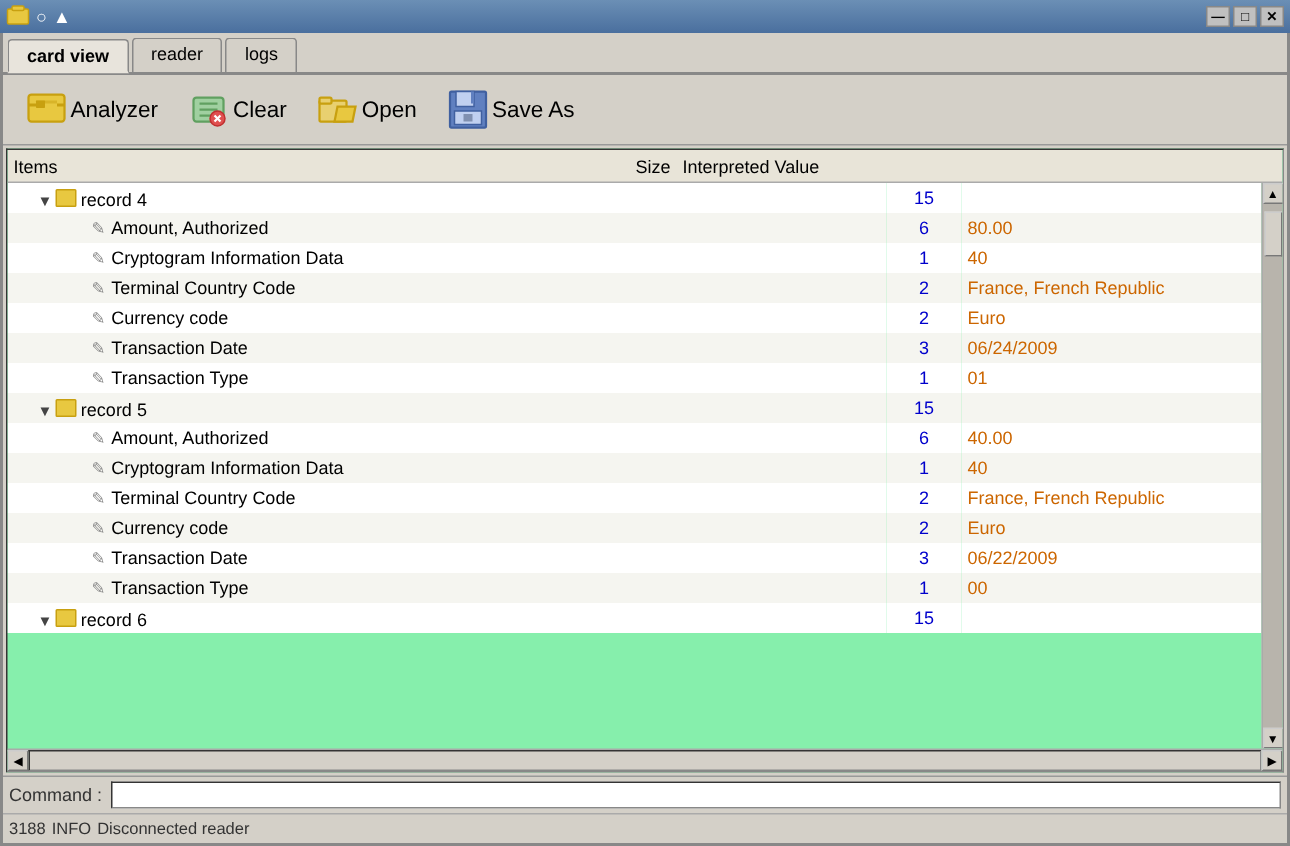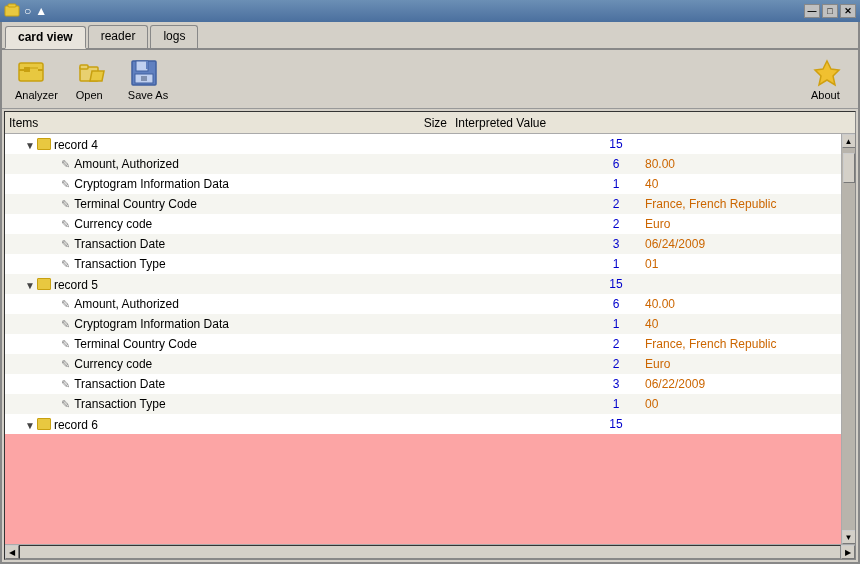--- a/index.html
+++ b/index.html
@@ -93,49 +93,49 @@
     .toolbar {
       display: flex;
       align-items: center;
       padding: 3px 6px;
       background: #d4d0c8;
       border-bottom: 1px solid #999;
       gap: 4px;
     }
     .toolbar-btn {
       display: flex;
-      flex-direction: column;
-      align-items: flex-start;
+      flex-direction: row;
+      align-items: center;
       padding: 3px 6px;
       border: 1px solid transparent;
       cursor: pointer;
       border-radius: 2px;
       min-width: 48px;
       background: transparent;
-      font-size: 11px;
+      font-size: 15px;
     }
     .toolbar-spacer {
       flex: 1;
     }
     .icon-box {
       width: 32px;
       height: 32px;
       display: flex;
       align-items: center;
       justify-content: center;
       font-size: 20px;
     }
 
     
     .content-area {
       flex: 1;
       display: flex;
       flex-direction: column;
       overflow: hidden;
-      background: #fca5a5;
+      background: #86efac;
       margin: 2px;
       border: 1px inset #888;
     }
 
     
     .tree-header {
       display: grid;
       grid-template-columns: 1fr 50px 1fr;
       background: #e8e4d8;
       border-bottom: 1px solid #aaa;
@@ -334,20 +334,34 @@
       <div class="icon-box">
         <svg width="32" height="32" viewBox="0 0 32 32">
           <rect x="4" y="6" width="24" height="18" rx="2" fill="#e8c840" stroke="#c8a010" stroke-width="1.5"></rect>
           <rect x="9" y="10" width="6" height="5" rx="0.5" fill="#c8a010"></rect>
           <rect x="4" y="12" width="5" height="2" fill="#c8a010"></rect>
           <rect x="23" y="12" width="5" height="2" fill="#c8a010"></rect>
           <rect x="9" y="10" width="14" height="2" fill="#c8a010" opacity="0.5"></rect>
         </svg>
       </div>
       <span>Analyzer</span>
+    </button>
+    <button class="toolbar-btn">
+      <div class="icon-box">
+        <svg width="32" height="32" viewBox="0 0 32 32">
+          <rect x="6" y="8" width="20" height="16" rx="2" fill="#a0d0a0" stroke="#60a060" stroke-width="1.5"></rect>
+          <line x1="10" y1="12" x2="22" y2="12" stroke="#60a060" stroke-width="1.5"></line>
+          <line x1="10" y1="16" x2="22" y2="16" stroke="#60a060" stroke-width="1.5"></line>
+          <line x1="10" y1="20" x2="18" y2="20" stroke="#60a060" stroke-width="1.5"></line>
+          <circle cx="22" cy="22" r="5" fill="#e05050" stroke="#c03030" stroke-width="1"></circle>
+          <line x1="20" y1="20" x2="24" y2="24" stroke="white" stroke-width="1.5"></line>
+          <line x1="24" y1="20" x2="20" y2="24" stroke="white" stroke-width="1.5"></line>
+        </svg>
+      </div>
+      <span>Clear</span>
     </button>
     <button class="toolbar-btn">
       <div class="icon-box">
         <svg width="32" height="32" viewBox="0 0 32 32">
           <rect x="4" y="10" width="18" height="14" rx="1" fill="#e8d070" stroke="#c8a010" stroke-width="1.5"></rect>
           <rect x="4" y="8" width="8" height="4" rx="1" fill="#e8d070" stroke="#c8a010" stroke-width="1.5"></rect>
           <polygon points="16,14 28,14 26,24 14,24" fill="#e8c840" stroke="#c8a010" stroke-width="1.5"></polygon>
         </svg>
       </div>
       <span>Open</span>
@@ -358,28 +372,20 @@
           <rect x="4" y="4" width="24" height="24" rx="1" fill="#6080c0" stroke="#4060a0" stroke-width="1.5"></rect>
           <rect x="8" y="4" width="12" height="10" rx="0" fill="#c0d0f0" stroke="#4060a0" stroke-width="1"></rect>
           <rect x="18" y="4" width="2" height="8" fill="#6080c0"></rect>
           <rect x="7" y="17" width="18" height="9" rx="0" fill="#c0d0f0" stroke="#4060a0" stroke-width="1"></rect>
           <rect x="13" y="19" width="6" height="5" fill="#8090b0"></rect>
         </svg>
       </div>
       <span>Save As</span>
     </button>
     <div class="toolbar-spacer"></div>
-    <button class="toolbar-btn">
-      <div class="icon-box">
-        <svg width="32" height="32" viewBox="0 0 32 32">
-          <polygon points="16,4 20,12 28,13 22,19 24,28 16,23 8,28 10,19 4,13 12,12" fill="#f0c030" stroke="#d0a010" stroke-width="1.5"></polygon>
-        </svg>
-      </div>
-      <span>About</span>
-    </button>
   </div>
 
   <div class="content-area">
 
     <div class="tree-header">
       <span>Items</span>
       <span style="text-align:right; padding-right:8px;">Size</span>
       <span>Interpreted Value</span>
     </div>
 
@@ -479,14 +485,25 @@
       </div>
     </div>
 
     <div class="scroll-area">
       <div class="scroll-arrow">◀</div>
       <div class="h-scroll"></div>
       <div class="scroll-arrow">▶</div>
     </div>
   </div>
 
+  <div class="bottom-bar">
+    <div class="command-bar">
+      <span class="command-label">Command :</span>
+      <input class="command-input" type="text" style="">
+    </div>
+    <div class="status-bar">
+      <span>3188</span>
+      <span style="margin: 0 4px;">INFO</span>
+      <span>Disconnected reader</span>
+    </div>
+  </div>
 
 </div>
 
 </body></html>

